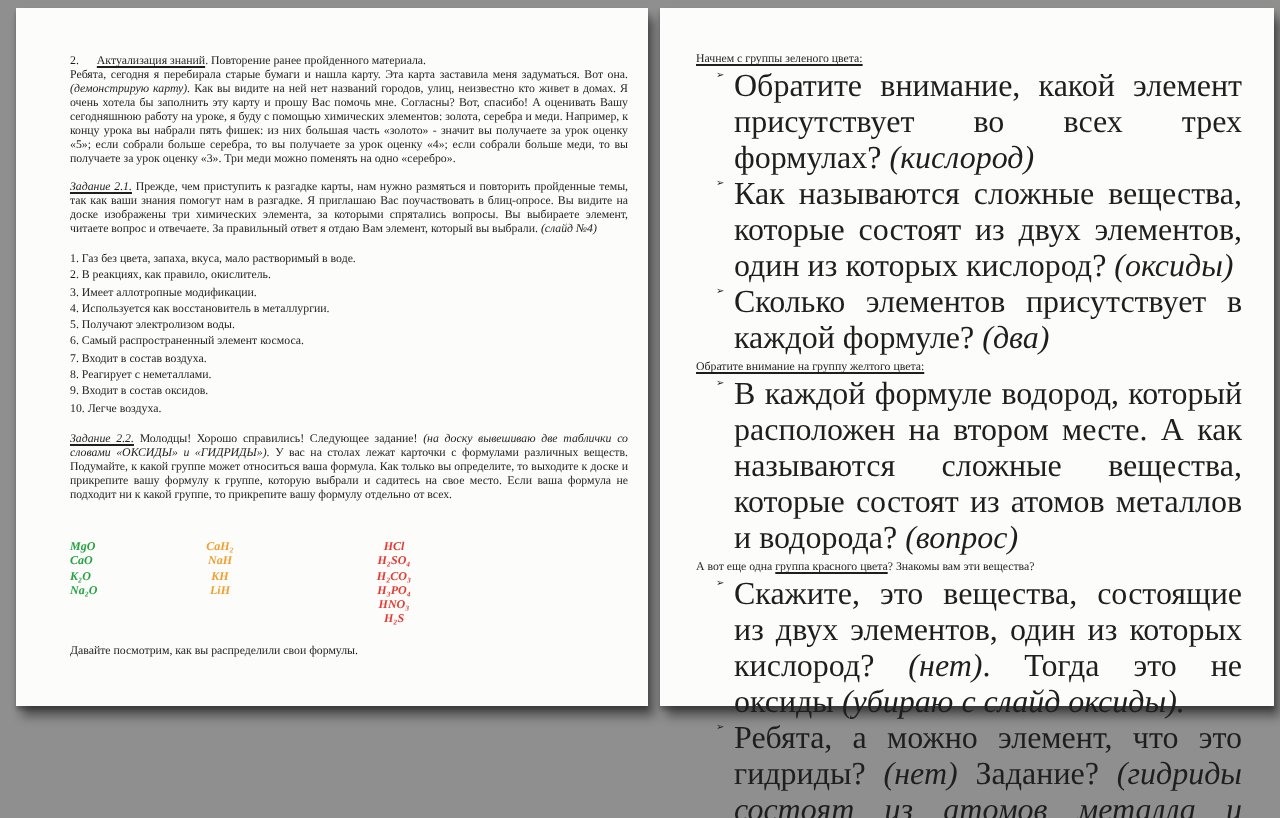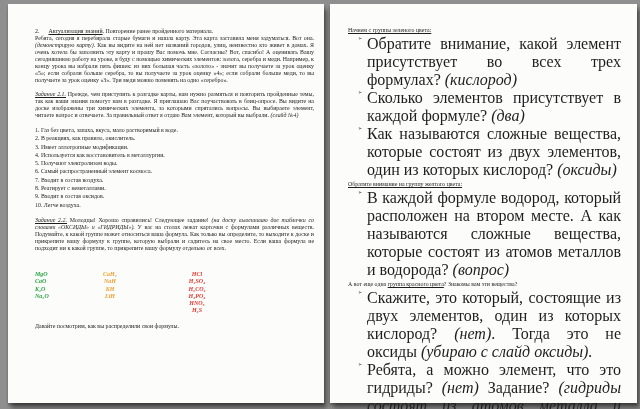--- a/index.html
+++ b/index.html
@@ -1,19 +1,19 @@
 <!DOCTYPE html>
 <html><head>
 <meta charset="utf-8">
 <style>
   * { margin:0; padding:0; box-sizing:border-box; }
   html,body { width:640px; height:409px; }
   body { background:#8f8f8f; position:relative; overflow:hidden;
          font-family:"Liberation Serif","DejaVu Serif",serif; color:#1e1e1e; }
-  .page { position:absolute; top:4px; height:399px; background:#fcfcfa;
+  .page { position:absolute; top:4px; height:349px; background:#fcfcfa;
           box-shadow:3px 5px 5px rgba(0,0,0,.45), 0 2px 2px rgba(0,0,0,.25); }
   .page-left  { left:8px;   width:316px; padding:24px 10px 0 27px; }
   .page-right { left:330px; width:307px; padding:23px 16px 0 18px; }
 
   p { font-size:5.9px; line-height:7px; text-align:justify; }
   .line { text-align:left; }
   .u  { text-decoration:underline; }
   .i  { font-style:italic; }
   .iu { font-style:italic; text-decoration:underline; }
   .sp { display:inline-block; width:9px; }
@@ -94,42 +94,42 @@
 <div class="page page-right">
 
   <div class="group">
     <p class="head">Начнем с группы зеленого цвета:</p>
     <div class="bullet">
         <span class="bm">➢</span>
         <span class="bt"><span>Обратите внимание, какой элемент присутствует во всех трех формулах? </span><span class="i">(кислород)</span></span>
       </div>
     <div class="bullet">
         <span class="bm">➢</span>
-        <span class="bt"><span>Сколько элементов присутствует в каждой формуле? </span><span class="i">(два)</span></span>
+        <span class="bt"><span>Как называются сложные вещества, которые состоят из двух элементов, один из которых кислород? </span><span class="i">(оксиды)</span></span>
       </div>
     <div class="bullet">
         <span class="bm">➢</span>
-        <span class="bt"><span>Как называются сложные вещества, которые состоят из двух элементов, один из которых кислород? </span><span class="i">(оксиды)</span></span>
+        <span class="bt"><span>Сколько элементов присутствует в каждой формуле? </span><span class="i">(два)</span></span>
       </div>
   </div>
 
   <div class="group">
     <p class="head">Обратите внимание на группу желтого цвета:</p>
     <div class="bullet">
         <span class="bm">➢</span>
         <span class="bt"><span>В каждой формуле водород, который расположен на втором месте. А как называются сложные вещества, которые состоят из атомов металлов и водорода? </span><span class="i">(вопрос)</span></span>
       </div>
   </div>
 
   <p class="red-intro"><span>А вот еще одна </span><span class="u">группа красного цвета</span><span>? Знакомы вам эти вещества?</span></p>
 
   <div class="group">
     <div class="bullet">
         <span class="bm">➢</span>
-        <span class="bt"><span>Скажите, это который, состоящие из двух элементов, один из которых кислород? </span><span class="i">(нет)</span><span>. Тогда это не оксиды </span><span class="i">(убираю с слайд оксиды).</span></span>
+        <span class="bt"><span>Скажите, это вещества, состоящие из двух элементов, один из которых кислород? </span><span class="i">(нет)</span><span>. Тогда это не оксиды </span><span class="i">(убираю с слайд оксиды).</span></span>
       </div>
     <div class="bullet">
         <span class="bm">➢</span>
         <span class="bt"><span>Ребята, а можно элемент, что это гидриды? </span><span class="i">(нет)</span><span> Задание? </span><span class="i">(гидриды состоят из атомов металла и водорода)</span></span>
       </div>
 
   </div>
 
 </div>
 

